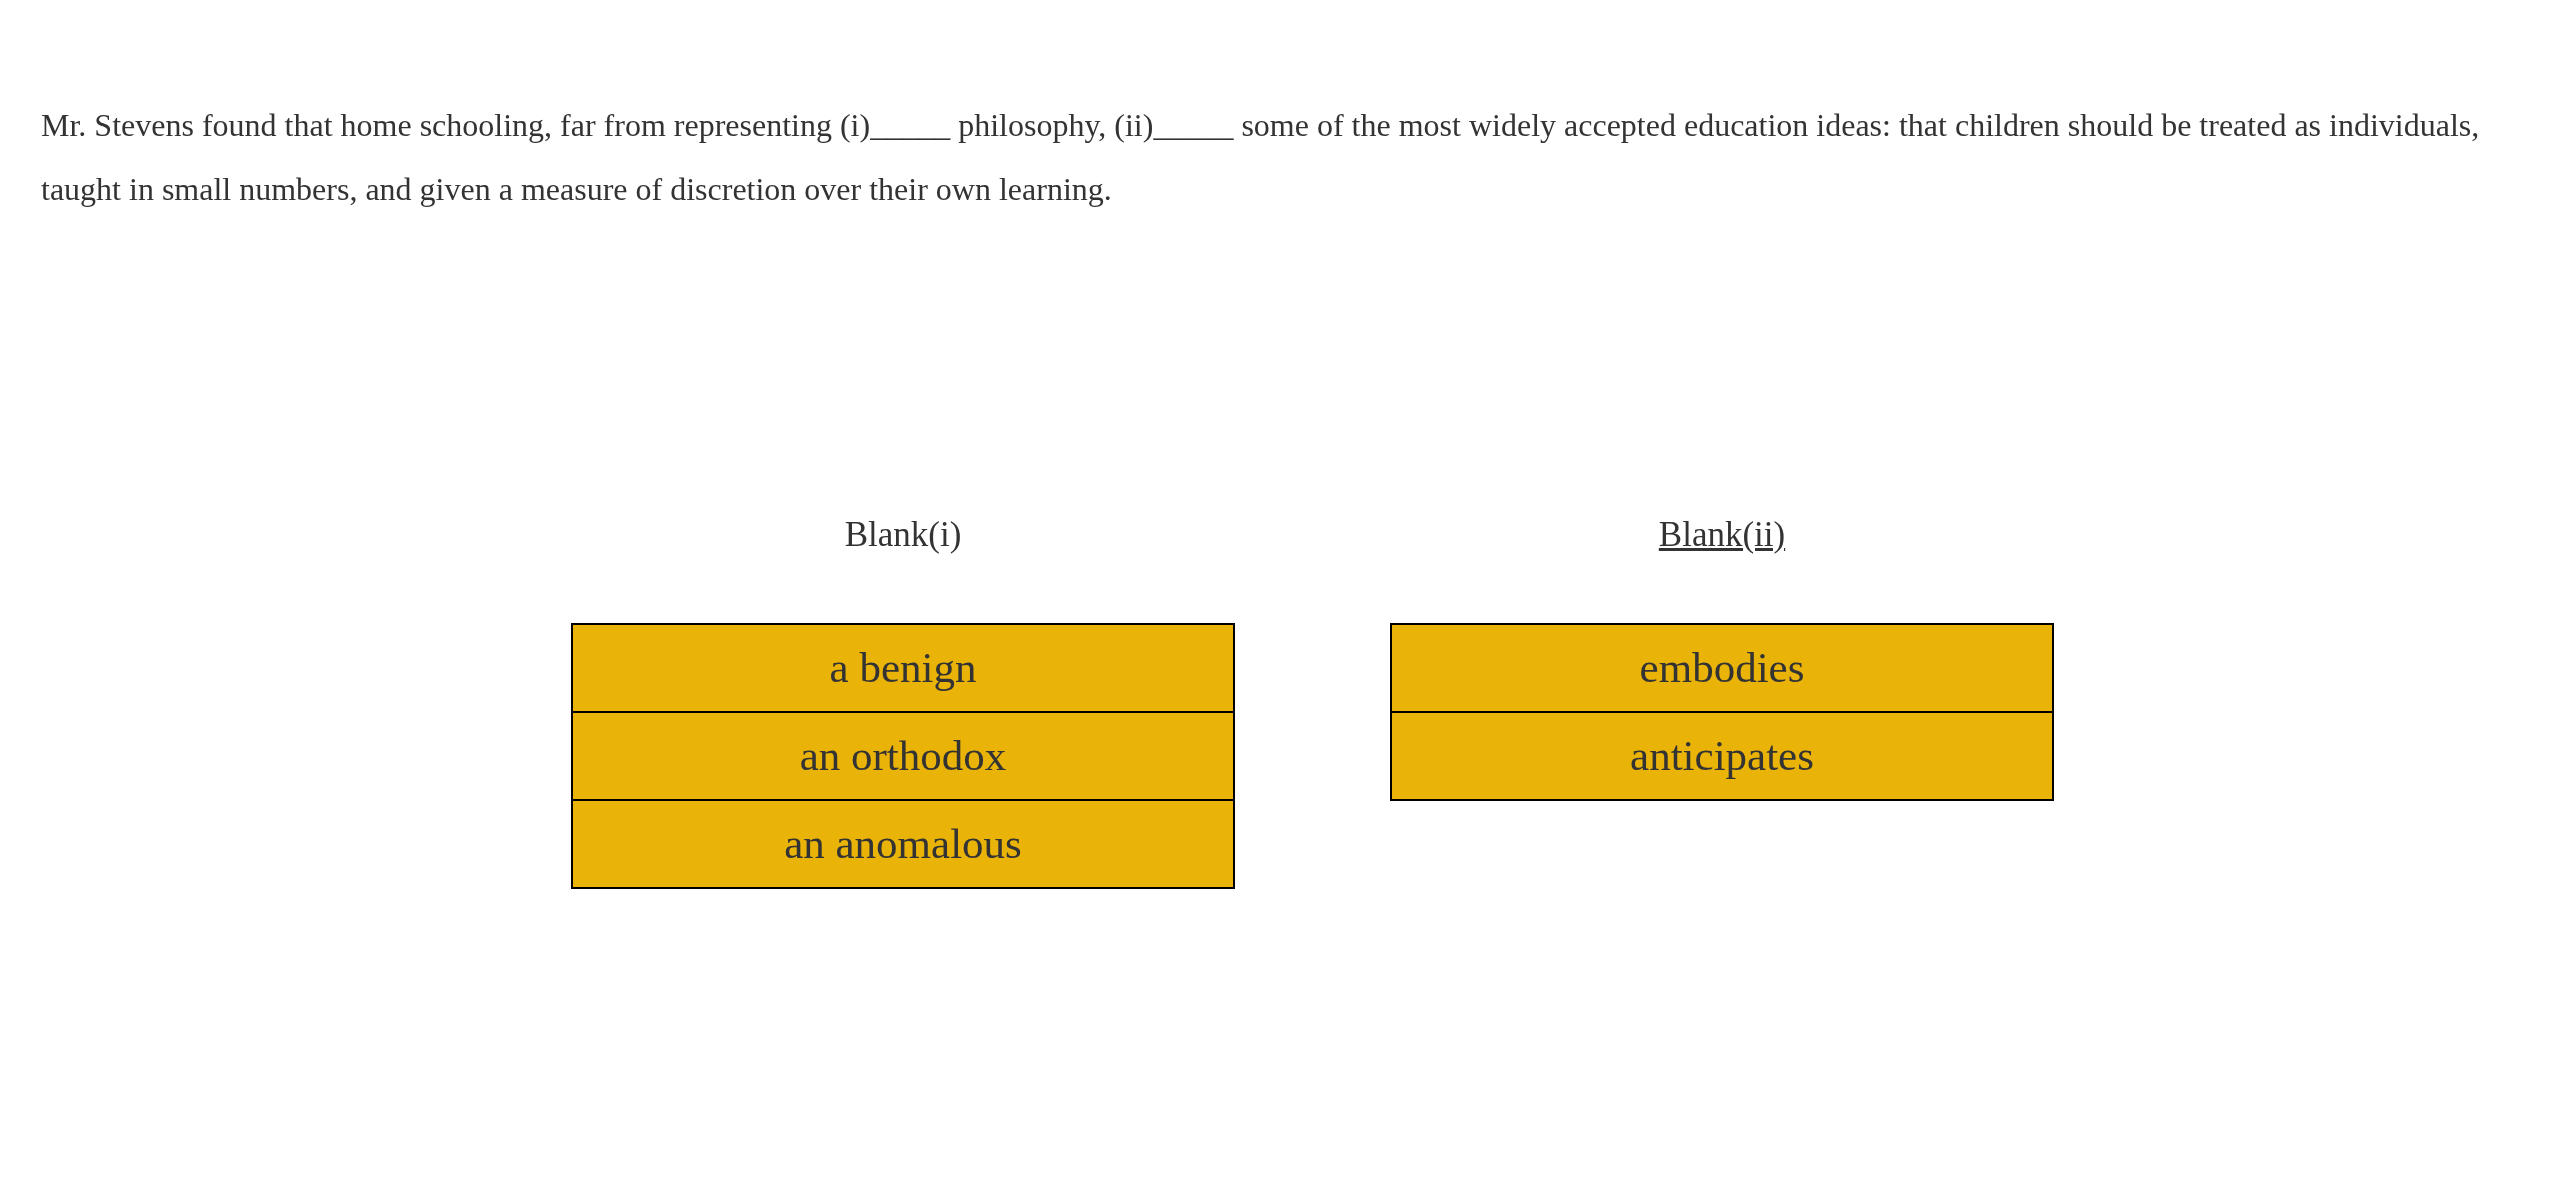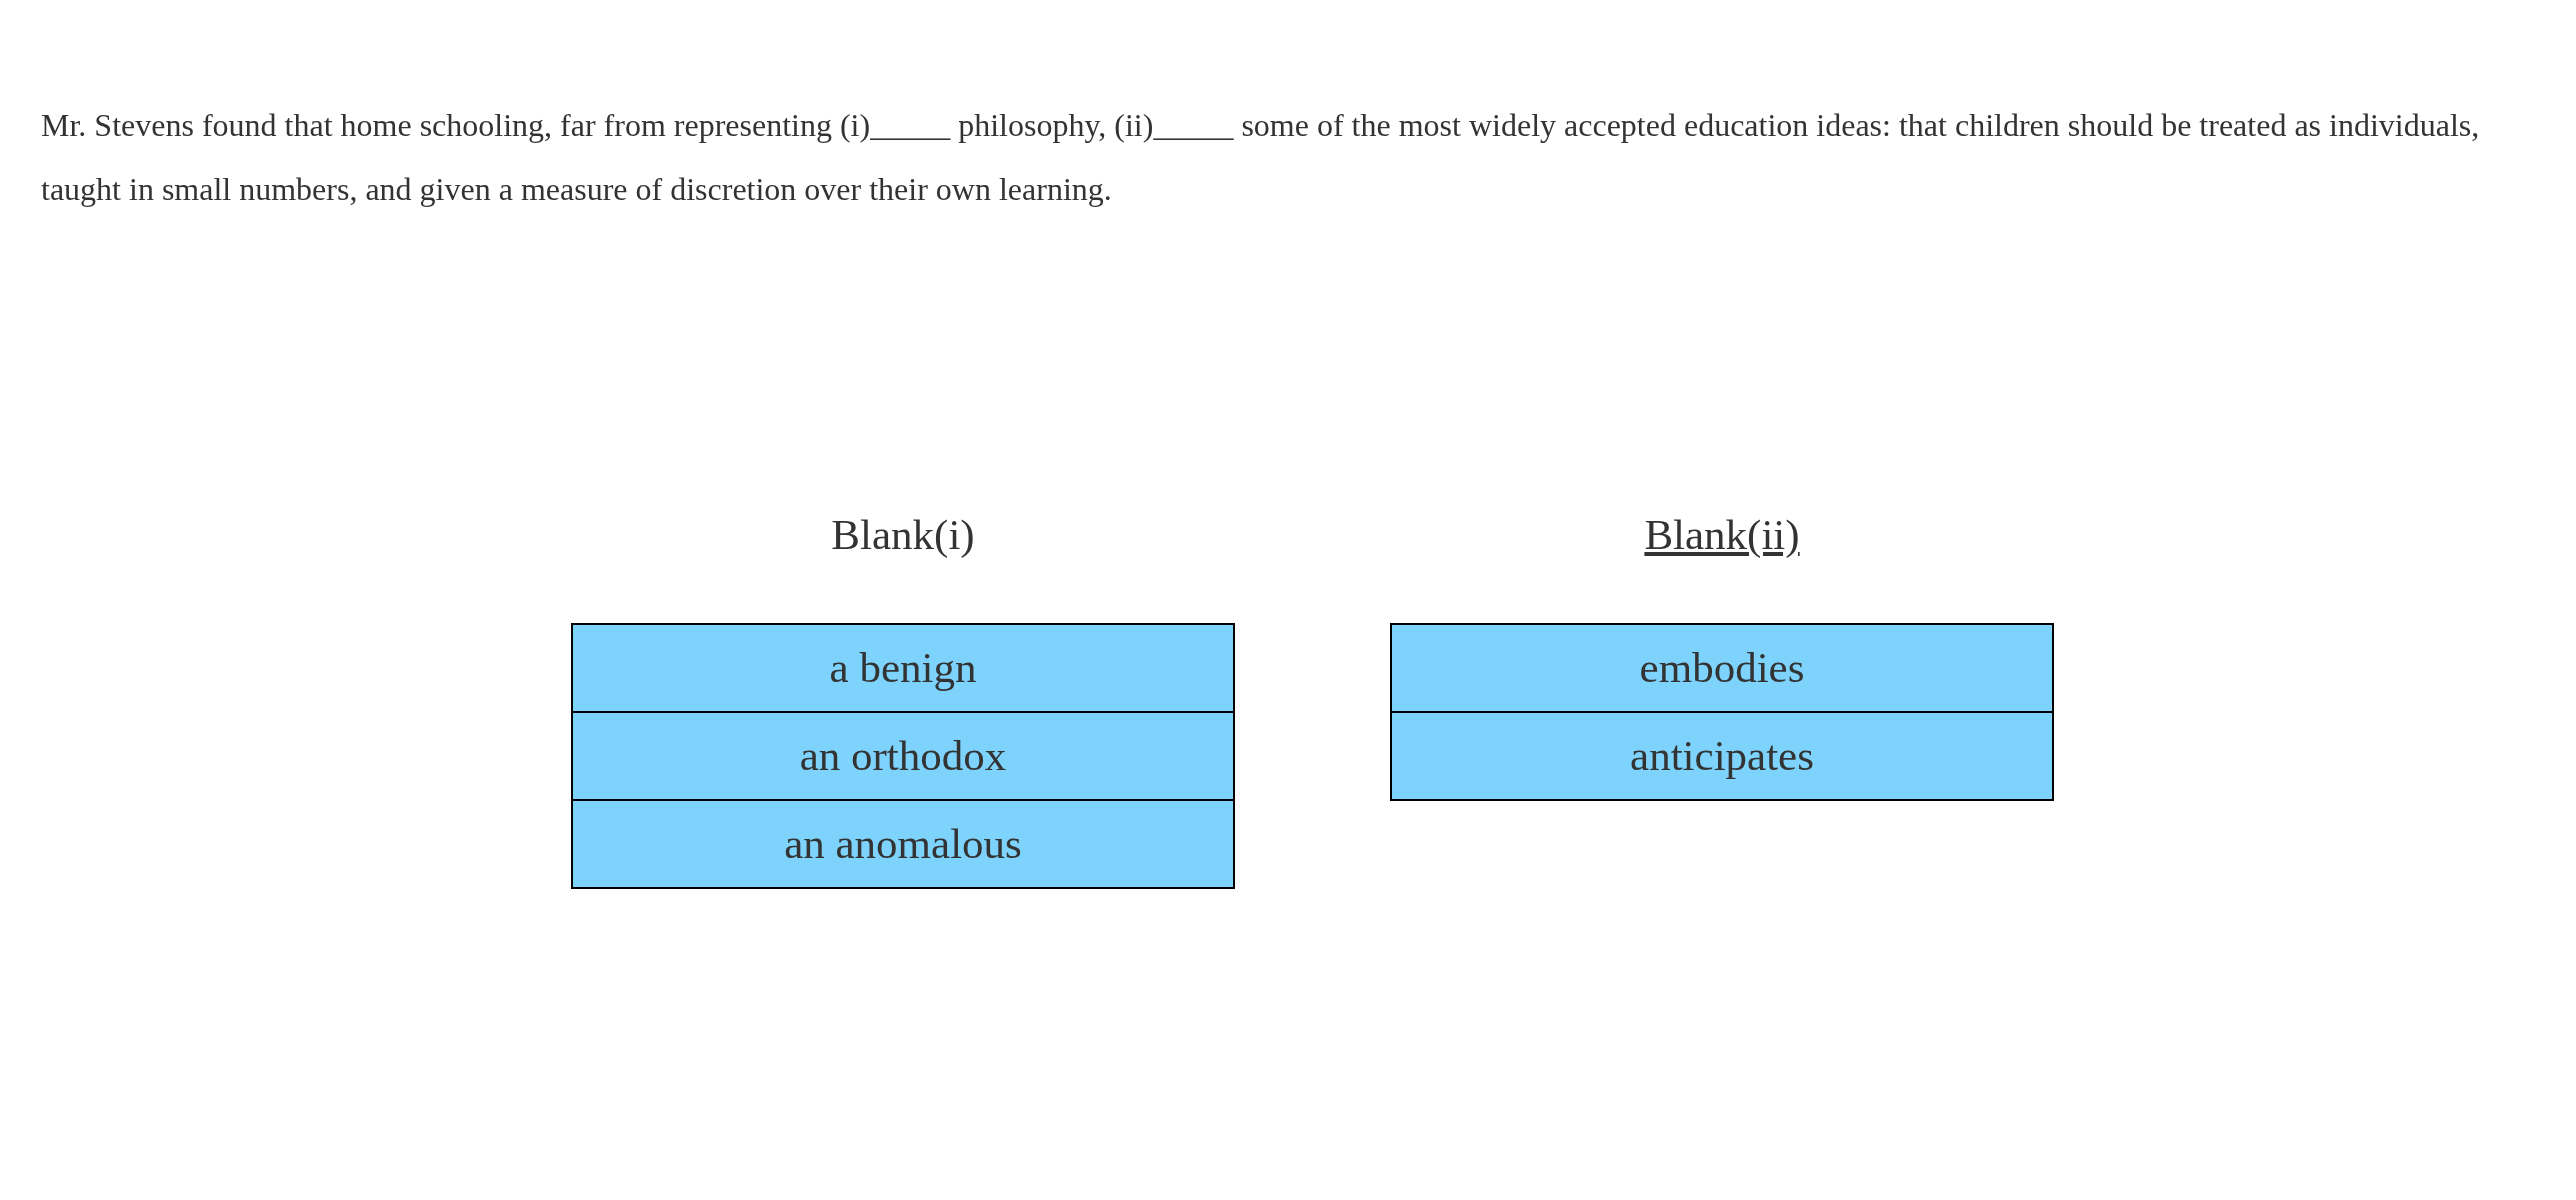--- a/index.html
+++ b/index.html
@@ -29,42 +29,42 @@
       position: absolute;
       top: 499px;
       width: 664px;
     }
     .blank-column.col-1 { left: 571px; }
     .blank-column.col-2 { left: 1390px; text-decoration: underline; }
     .blank-label {
       height: 71px;
       line-height: 71px;
       text-align: center;
-      font-size: 43px;
+      font-size: 35px;
       color: #333333;
     }
     .choice-table {
       position: absolute;
       top: 124px;
       left: 0;
       width: 664px;
       box-sizing: border-box;
       border: 2.7px solid #000000;
       border-bottom: none;
     }
     .choice {
       height: 88px;
       line-height: 86px;
       box-sizing: border-box;
       border-bottom: 2.7px solid #000000;
       text-align: center;
       font-size: 43px;
       color: #333333;
       cursor: pointer;
-      background: #7dd3fc;
+      background: #eab308;
     }
   </style>
 </head>
 <body>
 
 <p class="question">Mr. Stevens found that home schooling, far from representing (i)_____ philosophy, (ii)_____ some of the most widely accepted education ideas: that children should be treated as individuals, taught in small numbers, and given a measure of discretion over their own learning.</p>
 
 <div class="blank-column col-1">
   <div class="blank-label">Blank(i)</div>
   <div class="choice-table">

